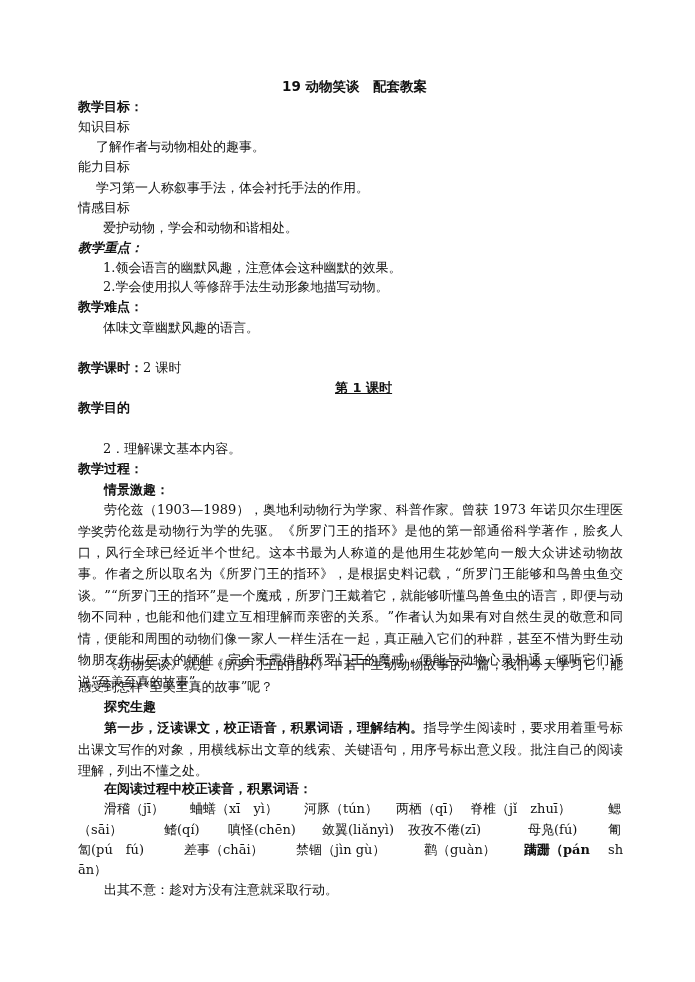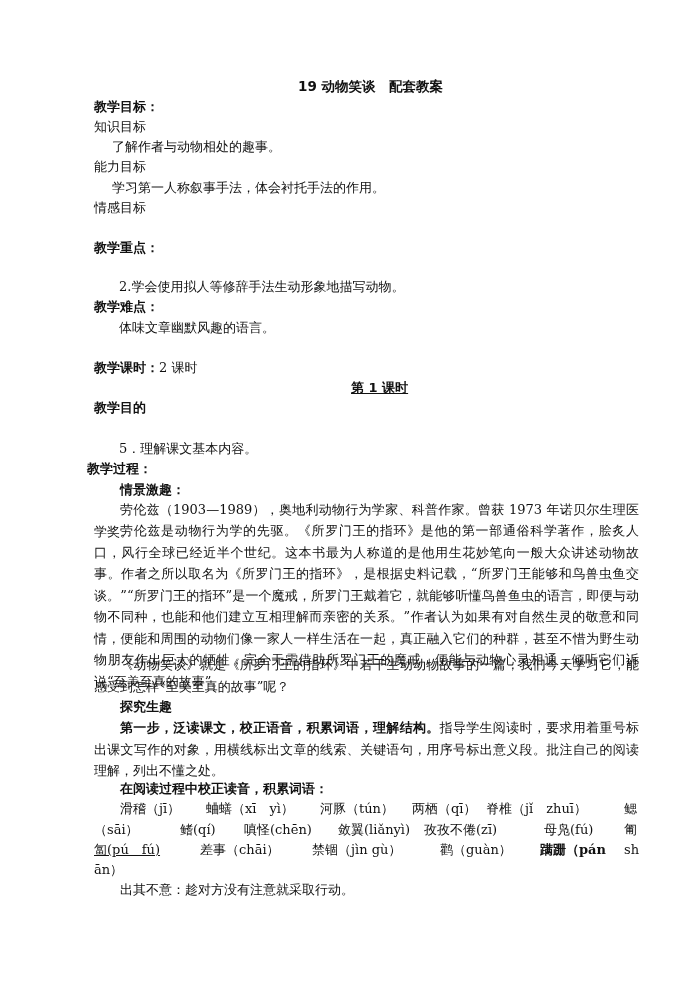--- a/index.html
+++ b/index.html
@@ -2,21 +2,21 @@
 <html><head>
 <meta charset="utf-8">
 <style>
   html, body { margin: 0; padding: 0; background: #ffffff; }
   body {
     width: 695px; height: 982px; position: relative; overflow: hidden;
     font-family: "DejaVu Serif", "Liberation Serif", serif;
     color: #111;
     font-size: 13px;
   }
-  .page { position: absolute; left: 0; top: 0; width: 633px; height: 982px; margin-left: 16px; }
+  .page { position: absolute; left: 0; top: 0; width: 633px; height: 982px; }
   .line { position: absolute; white-space: nowrap; line-height: 20px; }
   .bold { font-weight: bold; font-family: "DejaVu Sans", "Liberation Sans", sans-serif; }
   .title { font-size: 13.5px; font-weight: bold; font-family: "DejaVu Sans", sans-serif; }
   .para { position: absolute; left: 78px; width: 545px; line-height: 21.5px; text-align: justify; }
   .indent { text-indent: 26px; }
   .row { position: absolute; left: 78px; width: 545px; height: 20px; line-height: 20px; }
   .row span { position: absolute; white-space: nowrap; }
 </style>
 </head>
 <body>
@@ -24,37 +24,39 @@
 <div class="page">
 
   <div class="line title" style="left:282px; top:76px;">19 动物笑谈　配套教案</div>
 
   <div class="line bold" style="left:78px; top:97px;">教学目标：</div>
   <div class="line" style="left:78px; top:117px;">知识目标</div>
   <div class="line" style="left:96px; top:137px;">了解作者与动物相处的趣事。</div>
   <div class="line" style="left:78px; top:157px;">能力目标</div>
   <div class="line" style="left:96px; top:178px;">学习第一人称叙事手法，体会衬托手法的作用。</div>
   <div class="line" style="left:78px; top:198px;">情感目标</div>
+  <div class="line" style="left:103px; top:218px;">爱护动物，学会和动物和谐相处。</div>
 
-  <div class="line bold" style="left:78px; top:238px;">教学重点：</div>
+  <div class="line bold" style="left:78px; top:238px;font-style:italic;">教学重点：</div>
+  <div class="line" style="left:103px; top:258px;">1.领会语言的幽默风趣，注意体会这种幽默的效果。</div>
   <div class="line" style="left:103px; top:277px;">2.学会使用拟人等修辞手法生动形象地描写动物。</div>
 
   <div class="line bold" style="left:78px; top:297px;">教学难点：</div>
   <div class="line" style="left:103px; top:318px;">体味文章幽默风趣的语言。</div>
 
   <div class="line" style="left:78px; top:358px;">
     <span class="bold">教学课时：</span><span>2 课时</span>
   </div>
 
   <div class="line bold" style="left:335px; top:378px;text-decoration:underline;">第 1 课时</div>
 
   <div class="line bold" style="left:78px; top:398px;">教学目的</div>
-  <div class="line" style="left:103px; top:439px;">5．理解课文基本内容。</div>
+  <div class="line" style="left:103px; top:439px;">2．理解课文基本内容。</div>
 
-  <div class="line bold" style="left:71px; top:459px;">教学过程：</div>
+  <div class="line bold" style="left:78px; top:459px;">教学过程：</div>
   <div class="line bold" style="left:104px; top:480px;">情景激趣：</div>
 
   <div class="para indent" style="top:499px;">劳伦兹（1903—1989），奥地利动物行为学家、科普作家。曾获 1973 年诺贝尔生理医学奖。</div>
   <div class="para indent" style="top:520px;">劳伦兹是动物行为学的先驱。《所罗门王的指环》是他的第一部通俗科学著作，脍炙人口，风行全球已经近半个世纪。这本书最为人称道的是他用生花妙笔向一般大众讲述动物故事。作者之所以取名为《所罗门王的指环》，是根据史料记载，“所罗门王能够和鸟兽虫鱼交谈。”“所罗门王的指环”是一个魔戒，所罗门王戴着它，就能够听懂鸟兽鱼虫的语言，即便与动物不同种，也能和他们建立互相理解而亲密的关系。”作者认为如果有对自然生灵的敬意和同情，便能和周围的动物们像一家人一样生活在一起，真正融入它们的种群，甚至不惜为野生动物朋友作出巨大的牺牲，完全无需借助所罗门王的魔戒，便能与动物心灵相通，倾听它们诉说“至美至真的故事”。</div>
   <div class="para indent" style="top:654px;">《动物笑谈》就是《所罗门王的指环》中若干生动动物故事的一篇，我们今天学习它，能感受到怎样“至美至真的故事”呢？</div>
 
   <div class="line bold" style="left:104px; top:697px;">探究生趣</div>
 
   <div class="para indent" style="top:717px;">
     <span class="bold">第一步，泛读课文，校正语音，积累词语，理解结构。</span><span>指导学生阅读时，要求用着重号标出课文写作的对象，用横线标出文章的线索、关键语句，用序号标出意义段。批注自己的阅读理解，列出不懂之处。</span>
@@ -73,21 +75,21 @@
   <div class="row" style="top:820px;">
     <span style="left:0px;">（sāi）</span>
     <span style="left:86px;">鳍(qí)</span>
     <span style="left:150px;">嗔怪(chēn)</span>
     <span style="left:244px;text-align:right;">敛翼(liǎnyì)</span>
     <span style="left:330px;">孜孜不倦(zī)</span>
     <span style="left:450px;">母凫(fú)</span>
     <span style="left:530px;">匍</span>
   </div>
   <div class="row" style="top:840px;">
-    <span style="left:0px;text-decoration:underline;">匐(pú　fú)</span>
+    <span style="left:0px;">匐(pú　fú)</span>
     <span style="left:106px;">差事（chāi）</span>
     <span style="left:218px;">禁锢（jìn gù）</span>
     <span style="left:346px;">鹳（guàn）</span>
     <span style="left:446px;font-weight:bold;">蹒跚（pán</span>
     <span style="left:530px;">sh</span>
   </div>
   <div class="row" style="top:860px;text-align:right;">
     <span style="left:0px;">ān）</span>
   </div>
 

